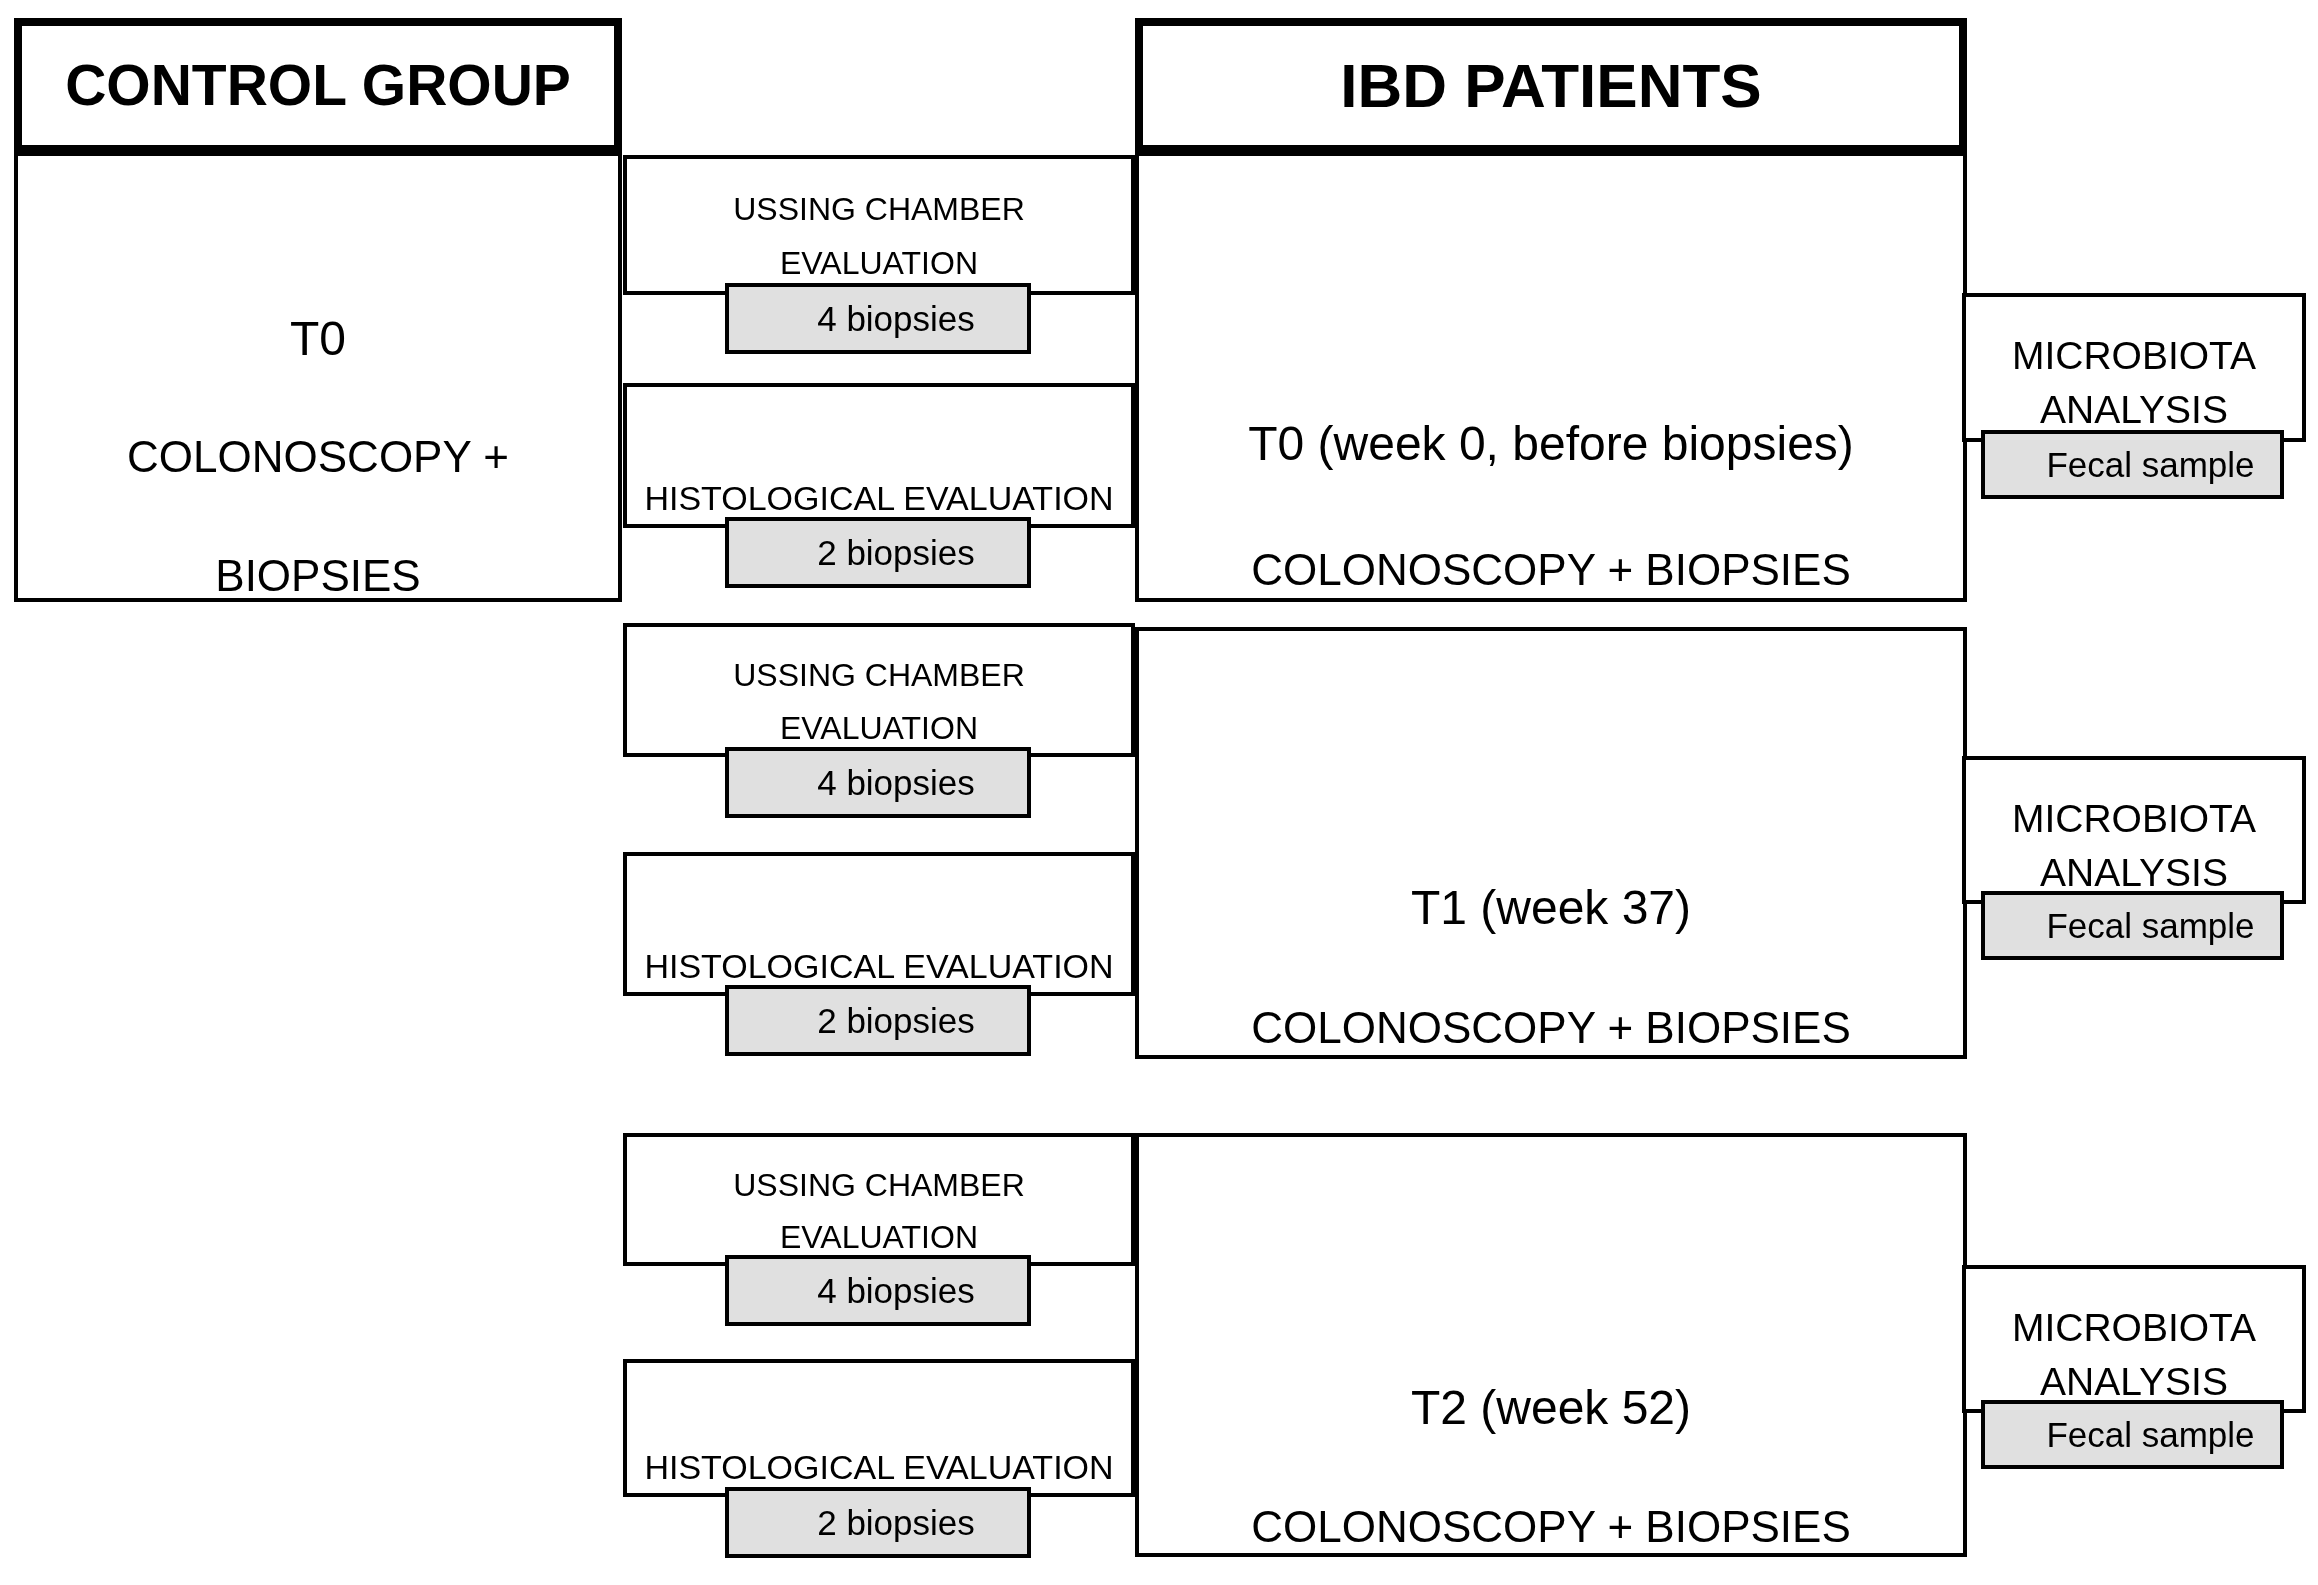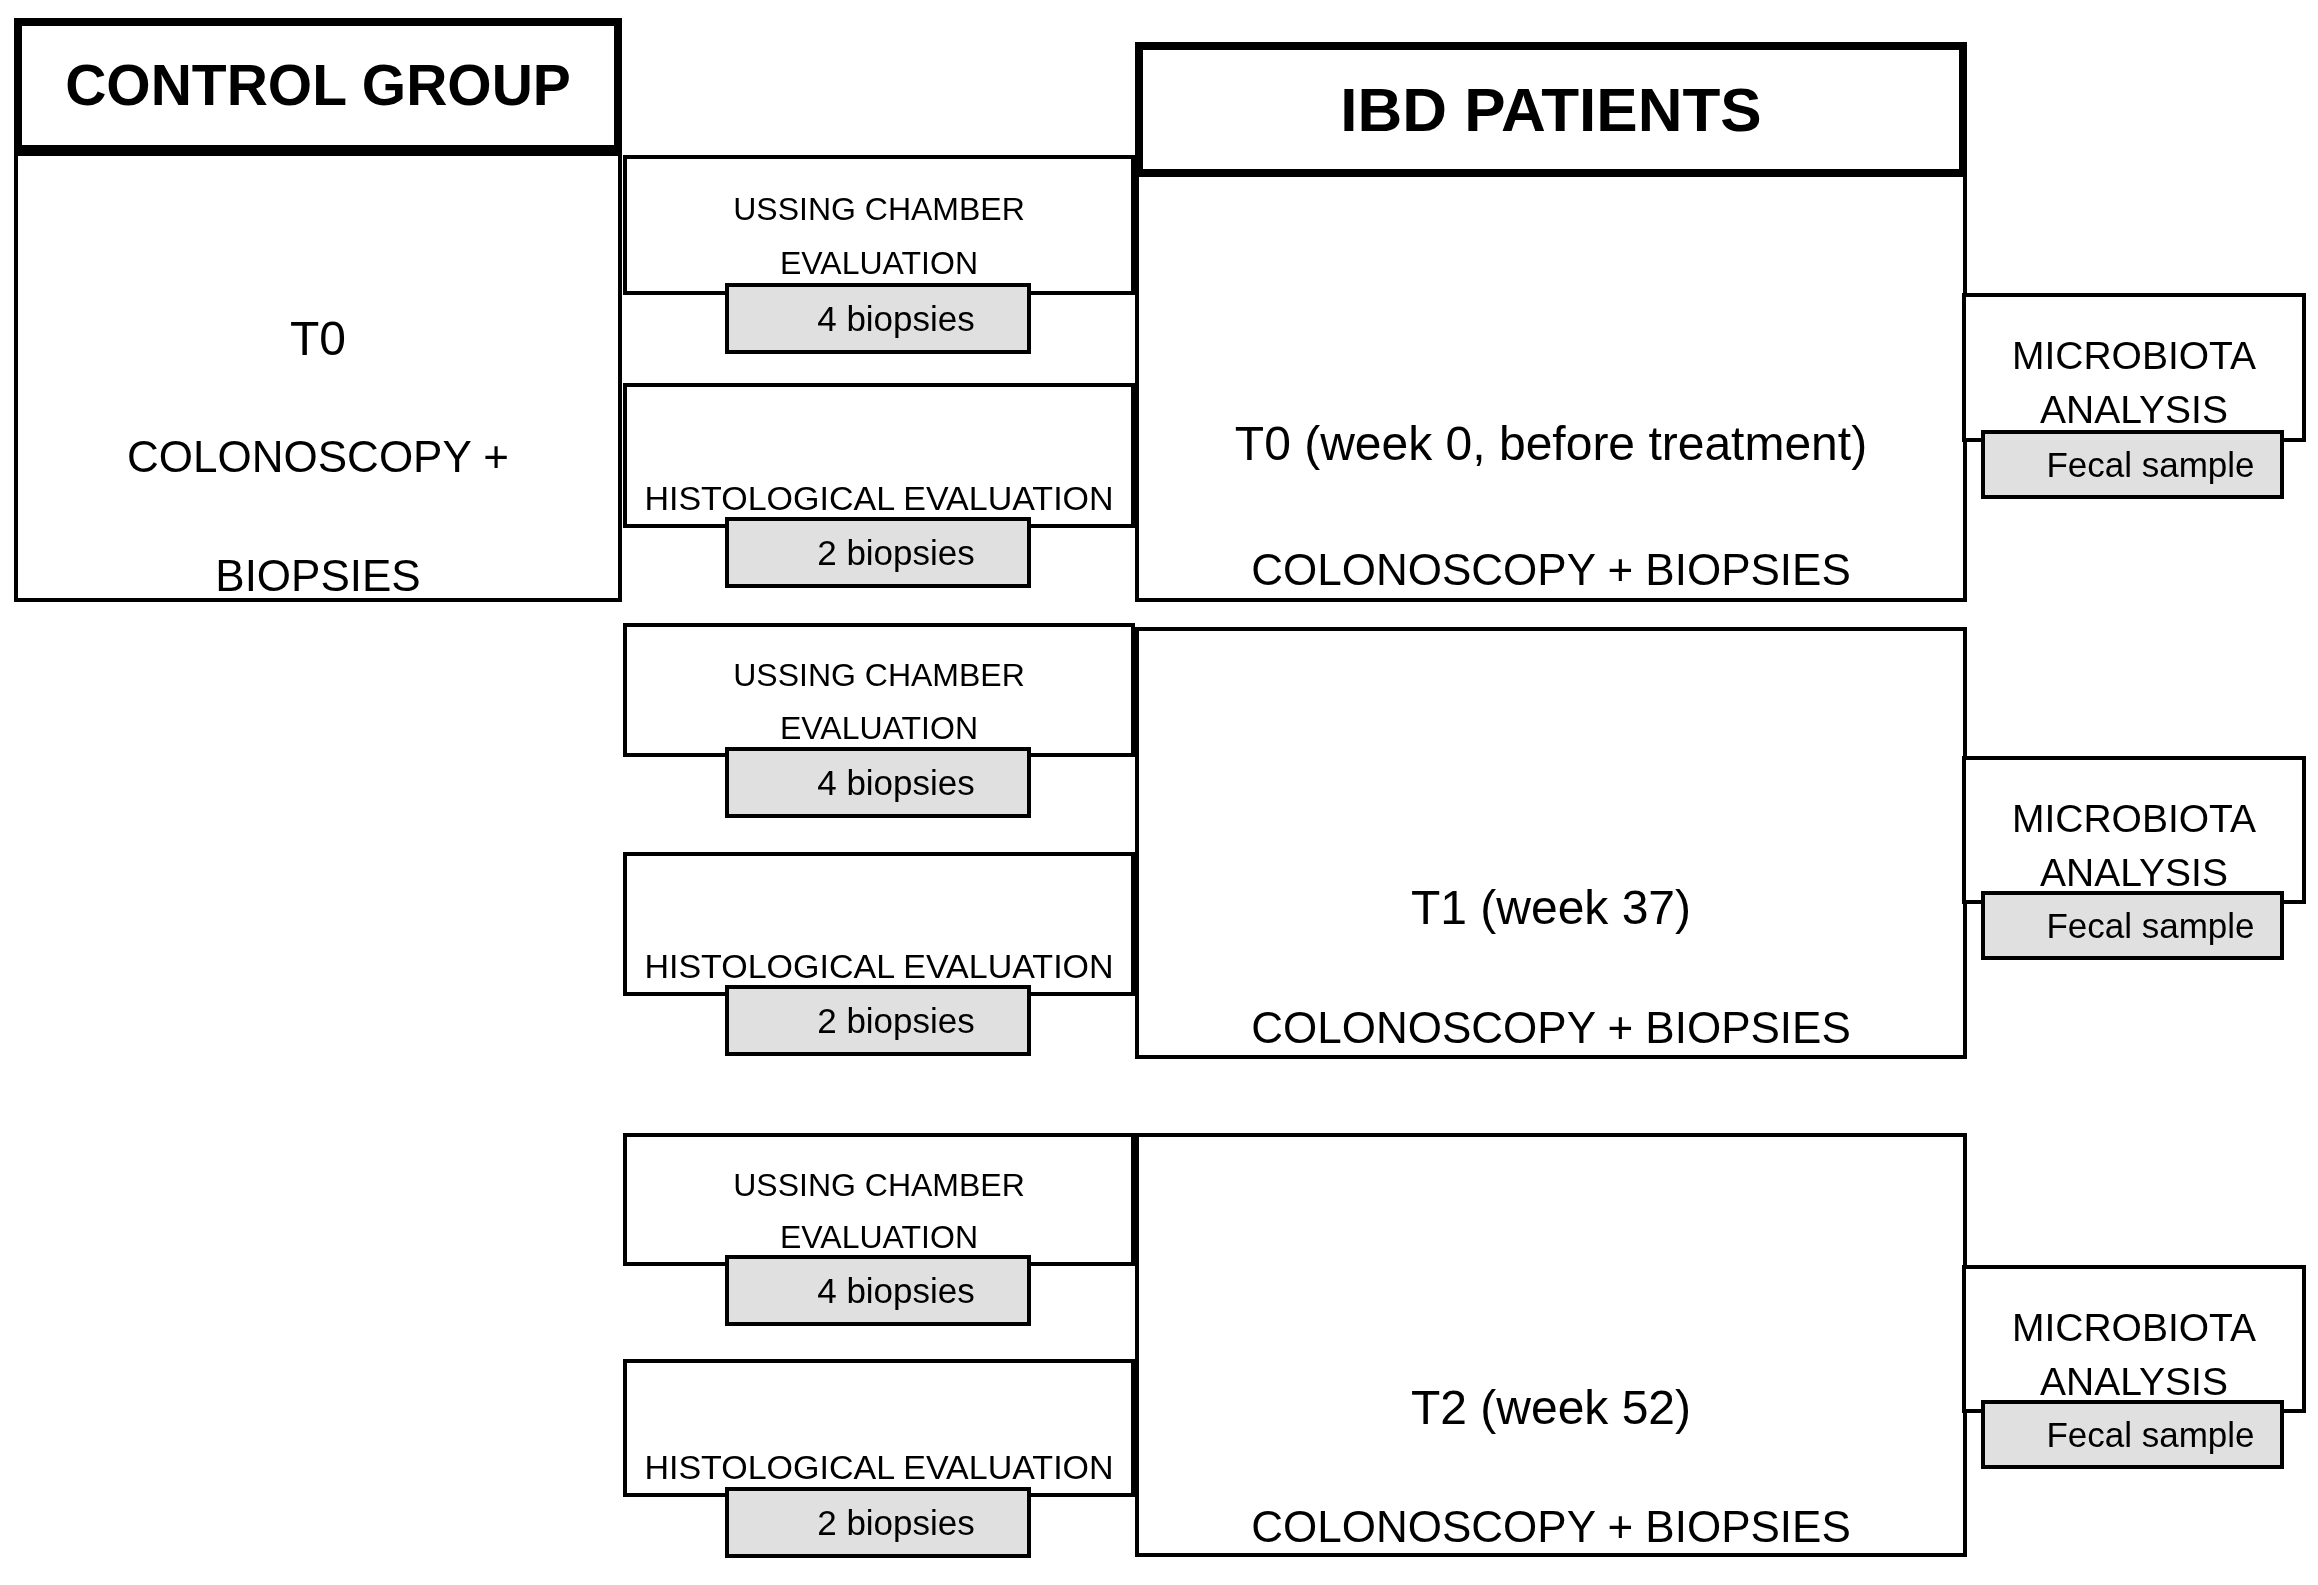--- a/index.html
+++ b/index.html
@@ -43,21 +43,21 @@
     position:absolute;left:0;right:0;
     text-align:center;
     white-space:nowrap;
   }
   .t-title{font-size:48px;font-weight:normal;height:57px;line-height:57px;}
   .t-sub{font-size:44px;height:57px;line-height:57px;}
   .small-lbl{font-size:32px;height:42px;line-height:42px;}
   .hist-lbl{font-size:34px;height:42px;line-height:42px;}
   .micro-lbl{font-size:39px;height:50px;line-height:50px;}
   .hdr-left{font-size:57px;}
-  .hdr-right{font-size:62px;margin-top:24px;}
+  .hdr-right{font-size:62px;}
 </style>
 </head>
 <body>
 
 <div id="canvas">
 
   <div class="box header hdr-left" style="left:14px;top:17.7px;width:608px;height:135px;">
     <span>CONTROL GROUP</span>
   </div>
 
@@ -80,21 +80,21 @@
   </div>
 
   <div class="box" style="left:623px;top:383px;width:512px;height:145px;">
     <div class="line hist-lbl" style="top:90px;">HISTOLOGICAL EVALUATION</div>
   </div>
   <div class="badge" style="left:725px;top:517px;width:306px;height:71px;">
     <span>2 biopsies</span>
   </div>
 
   <div class="box" style="left:1135px;top:152px;width:832px;height:450px;">
-    <div class="line t-title" style="top:259px;">T0 (week 0, before treatment)</div>
+    <div class="line t-title" style="top:259px;">T0 (week 0, before biopsies)</div>
     <div class="line t-sub" style="top:385px;">COLONOSCOPY + BIOPSIES</div>
   </div>
 
   <div class="box" style="left:1962px;top:293px;width:344px;height:149px;">
     <div class="line micro-lbl" style="top:34px;">MICROBIOTA</div>
     <div class="line micro-lbl" style="top:88px;">ANALYSIS</div>
   </div>
   <div class="badge" style="left:1981px;top:430px;width:303px;height:69px;">
     <span>Fecal sample</span>
   </div>

